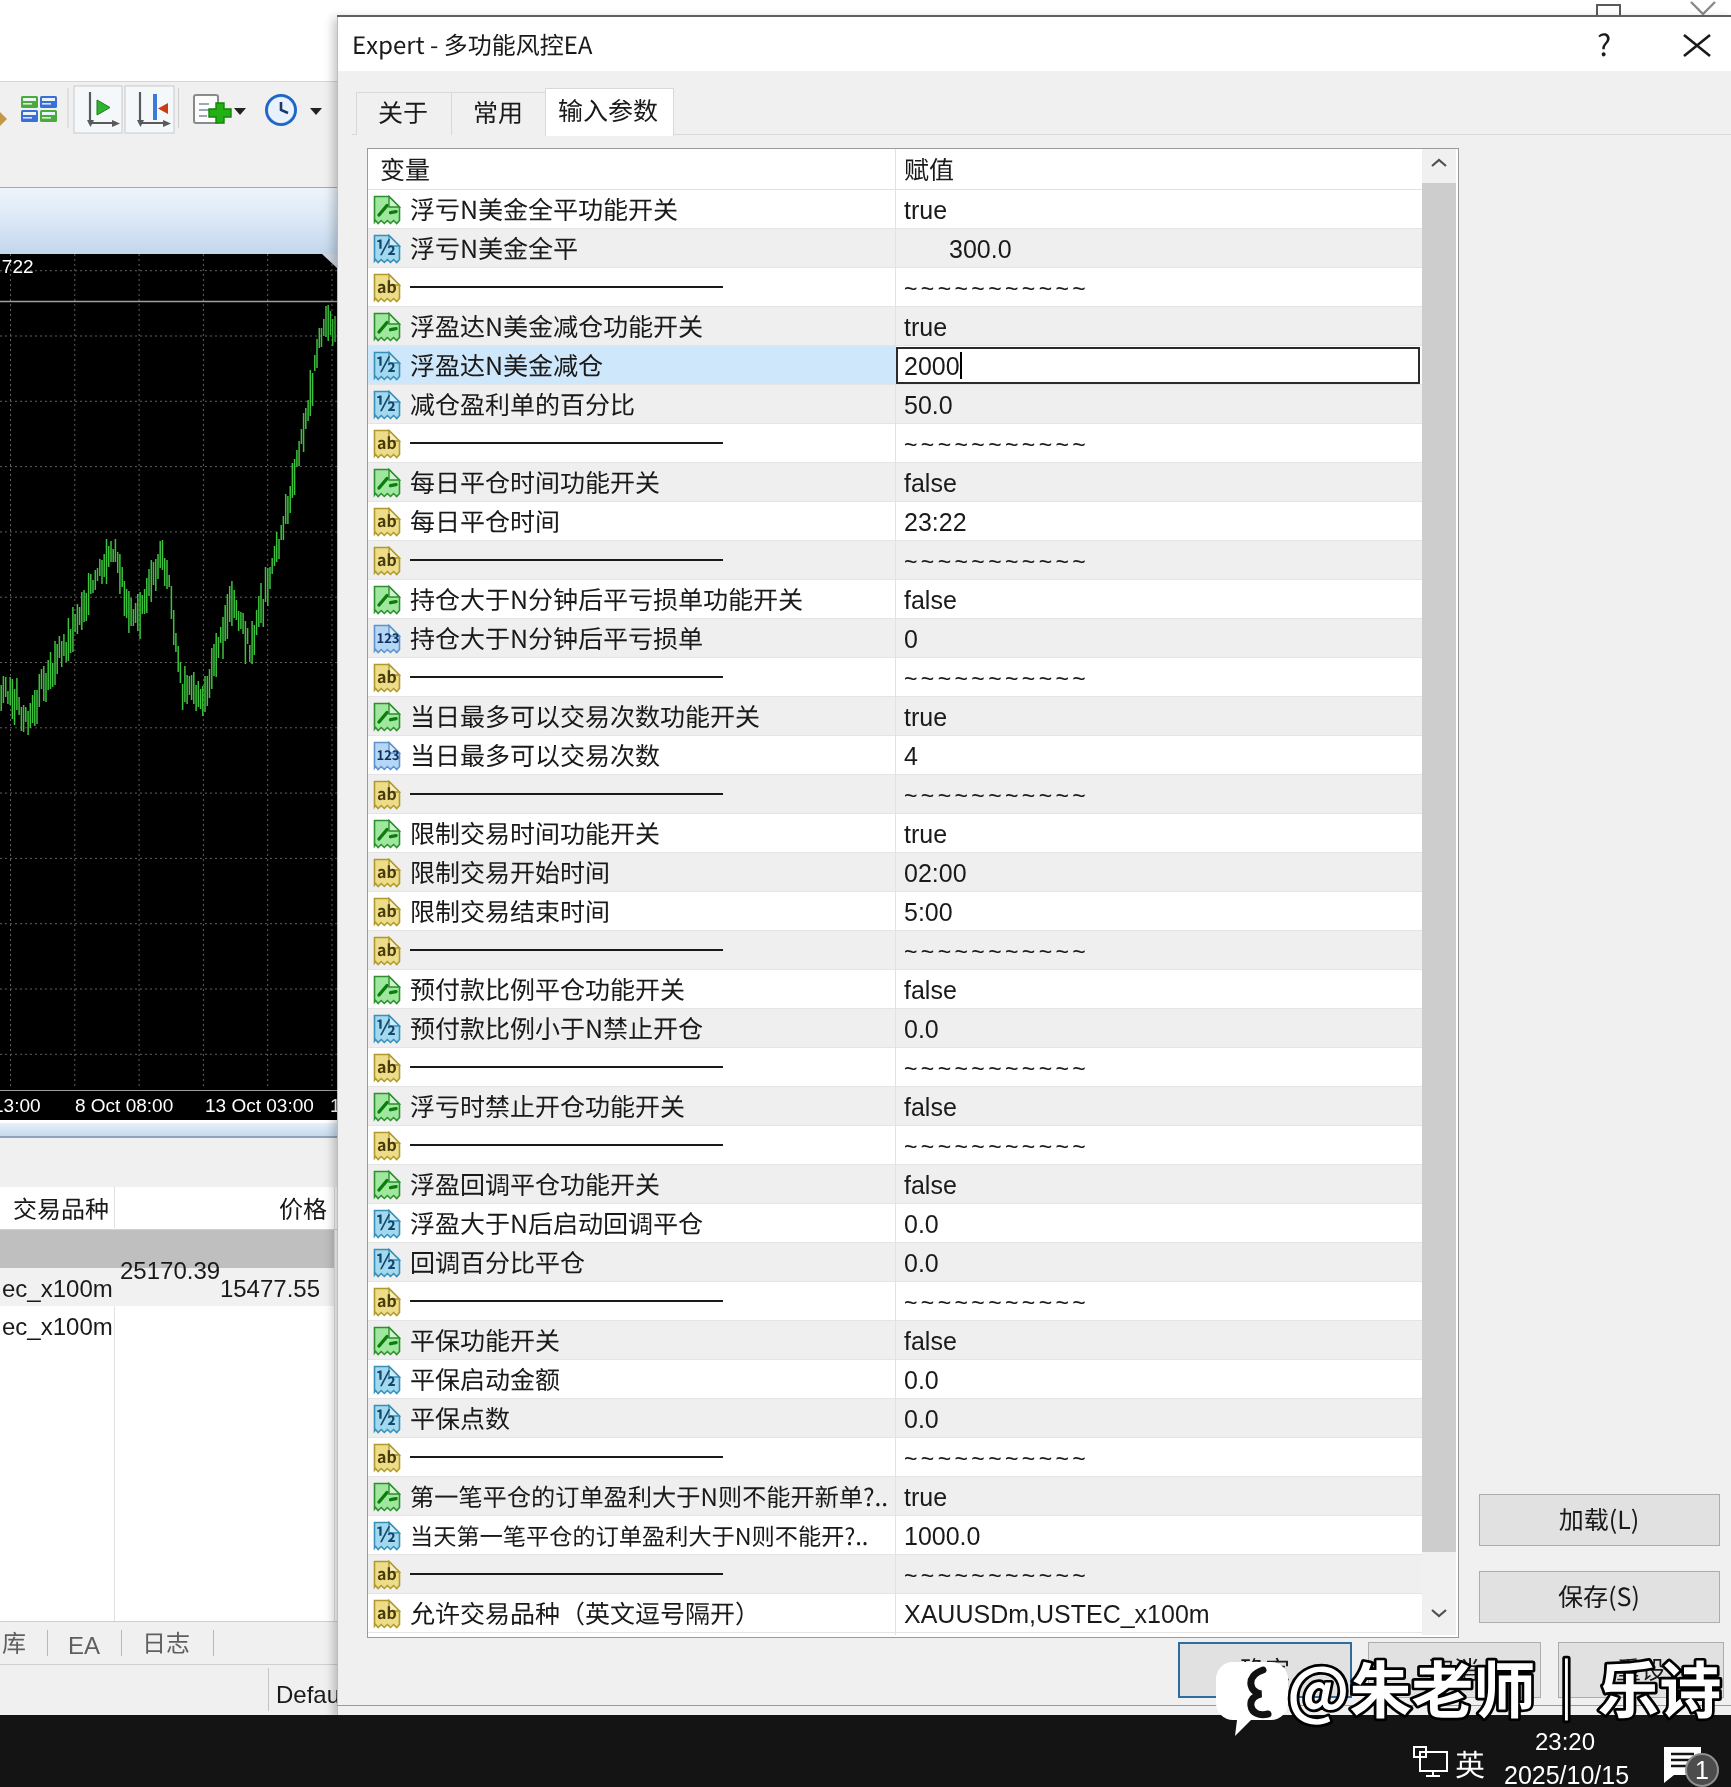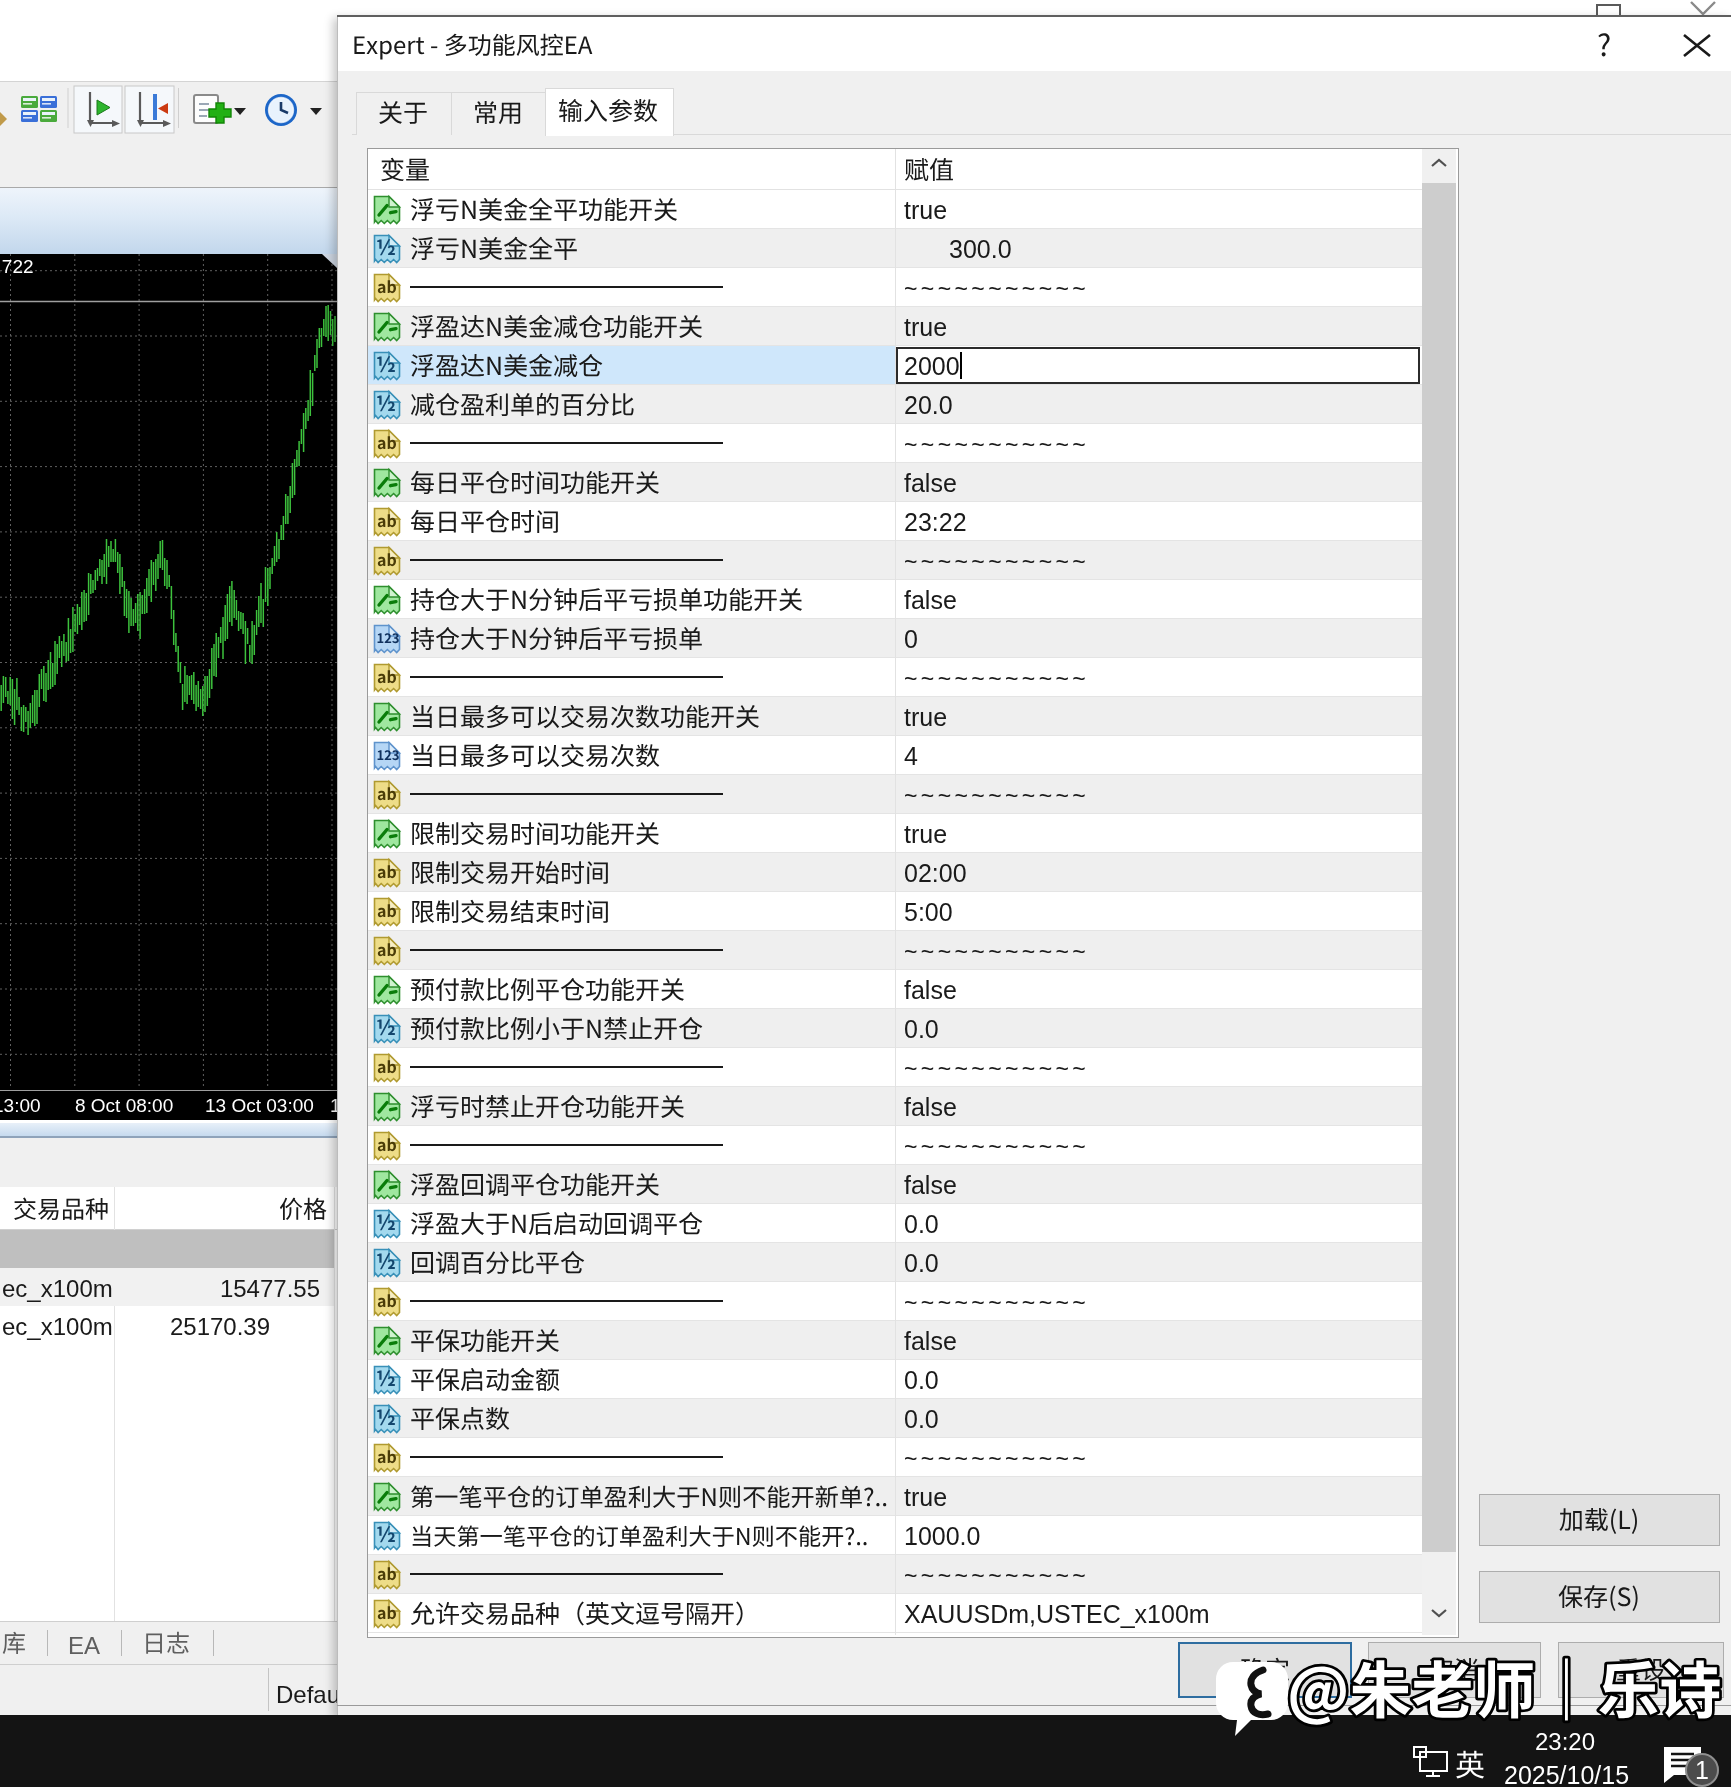--- a/index.html
+++ b/index.html
@@ -75,21 +75,21 @@
 <div style="position:absolute;left:0;top:1138px;width:337px;height:49px;background:#f0f0f0"></div>
 <div style="position:absolute;left:0;top:1187px;width:337px;height:434px;background:#fff"></div>
 <div style="position:absolute;left:0;top:1229px;width:337px;height:1px;background:#d0d0d0"></div>
 <div style="position:absolute;left:114px;top:1187px;width:1px;height:434px;background:#e2e2e2"></div>
 <div style="position:absolute;left:334px;top:1187px;width:1px;height:434px;background:#e2e2e2"></div>
 <div style="position:absolute;left:0;top:1230px;width:334px;height:38px;background:#bfbfbf"></div>
 <div style="position:absolute;left:0;top:1268px;width:334px;height:38px;background:#f1f1f1"></div>
 <div class="t" style="left:2px;top:1276px">ec_x100m</div>
 <div class="t" style="left:120px;top:1276px;width:200px;text-align:right">15477.55</div>
 <div class="t" style="left:2px;top:1314px">ec_x100m</div>
-<div class="t" style="left:120px;top:1314px;width:200px;text-align:center">25170.39</div>
+<div class="t" style="left:120px;top:1258px;width:200px;text-align:left">25170.39</div>
 <div style="position:absolute;left:0;top:1621px;width:337px;height:43px;background:#f0f0f0;border-top:1px solid #cfcfcf"></div>
 <div style="position:absolute;left:0;top:1664px;width:337px;height:51px;background:#f0f0f0;border-top:1px solid #cfcfcf"></div>
 <div style="position:absolute;left:47px;top:1630px;width:1px;height:26px;background:#b8b8b8"></div>
 <div style="position:absolute;left:121px;top:1630px;width:1px;height:26px;background:#b8b8b8"></div>
 <div style="position:absolute;left:213px;top:1630px;width:1px;height:26px;background:#b8b8b8"></div>
 <div class="t" style="left:68px;top:1633px;color:#5f5f5f">EA</div>
 <div class="t" style="left:276px;top:1682px">Defau</div>
 <div style="position:absolute;left:268px;top:1668px;width:1px;height:43px;background:#c4c4c4"></div>
 <div style="position:absolute;left:1596px;top:4px;width:21px;height:11px;border:2px solid #5a5a5a;border-bottom:none"></div>
 <svg style="position:absolute;left:1690px;top:2px" width="26" height="13" viewBox="0 0 26 13">
@@ -133,21 +133,21 @@
     <use href="#icd"></use>
   </svg>
 <div style="position:absolute;left:896px;top:347px;width:524px;height:37px;background:#fff;border:2px solid #2b2b2b;box-sizing:border-box"></div>
 <div class="v" style="left:904px;top:353px">2000</div>
 <div style="position:absolute;left:960px;top:352px;width:2px;height:27px;background:#000"></div>
 <div style="position:absolute;left:368px;top:385px;width:1054px;height:39px;background:#efefef"></div>
 <div style="position:absolute;left:368px;top:423px;width:1054px;height:1px;background:#e4e4e4"></div>
 <svg style="position:absolute;left:372px;top:389px" width="30" height="32">
     <use href="#icd"></use>
   </svg>
-<div class="v" style="left:904px;top:392px">20.0</div>
+<div class="v" style="left:904px;top:392px">50.0</div>
 <div style="position:absolute;left:368px;top:462px;width:1054px;height:1px;background:#e4e4e4"></div>
 <svg style="position:absolute;left:372px;top:428px" width="30" height="32">
     <use href="#ica"></use>
   </svg>
 <div style="position:absolute;left:410px;top:442px;width:313px;height:2px;background:#1a1a1a"></div>
 <div class="v" style="left:904px;top:432px;font-size:23px;letter-spacing:3.4px">~~~~~~~~~~~</div>
 <div style="position:absolute;left:368px;top:463px;width:1054px;height:39px;background:#efefef"></div>
 <div style="position:absolute;left:368px;top:501px;width:1054px;height:1px;background:#e4e4e4"></div>
 <svg style="position:absolute;left:372px;top:467px" width="30" height="32">
     <use href="#icb"></use>

